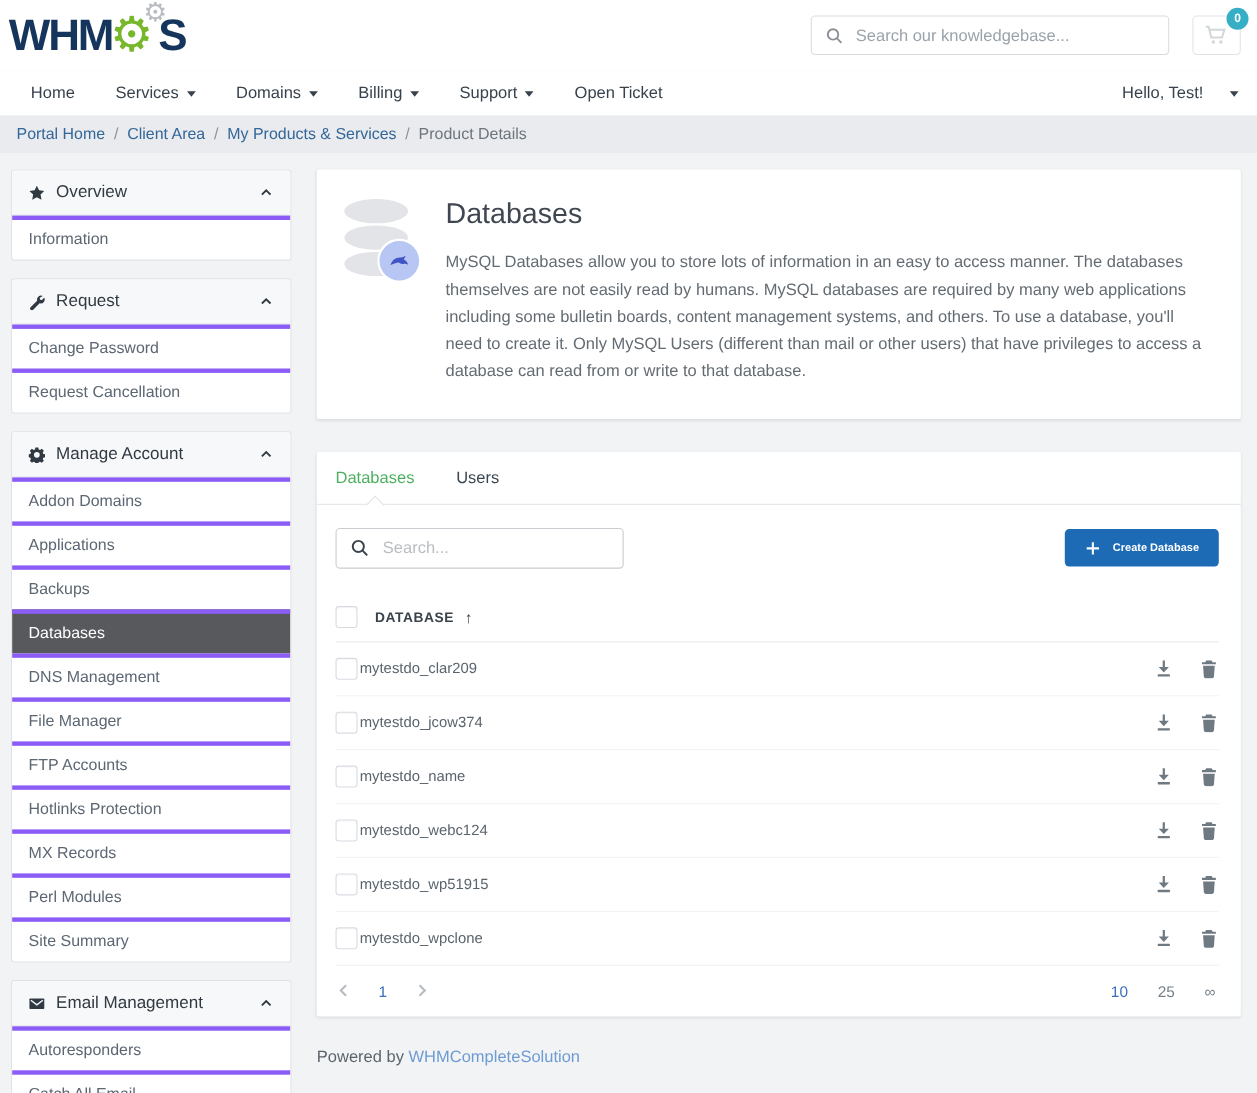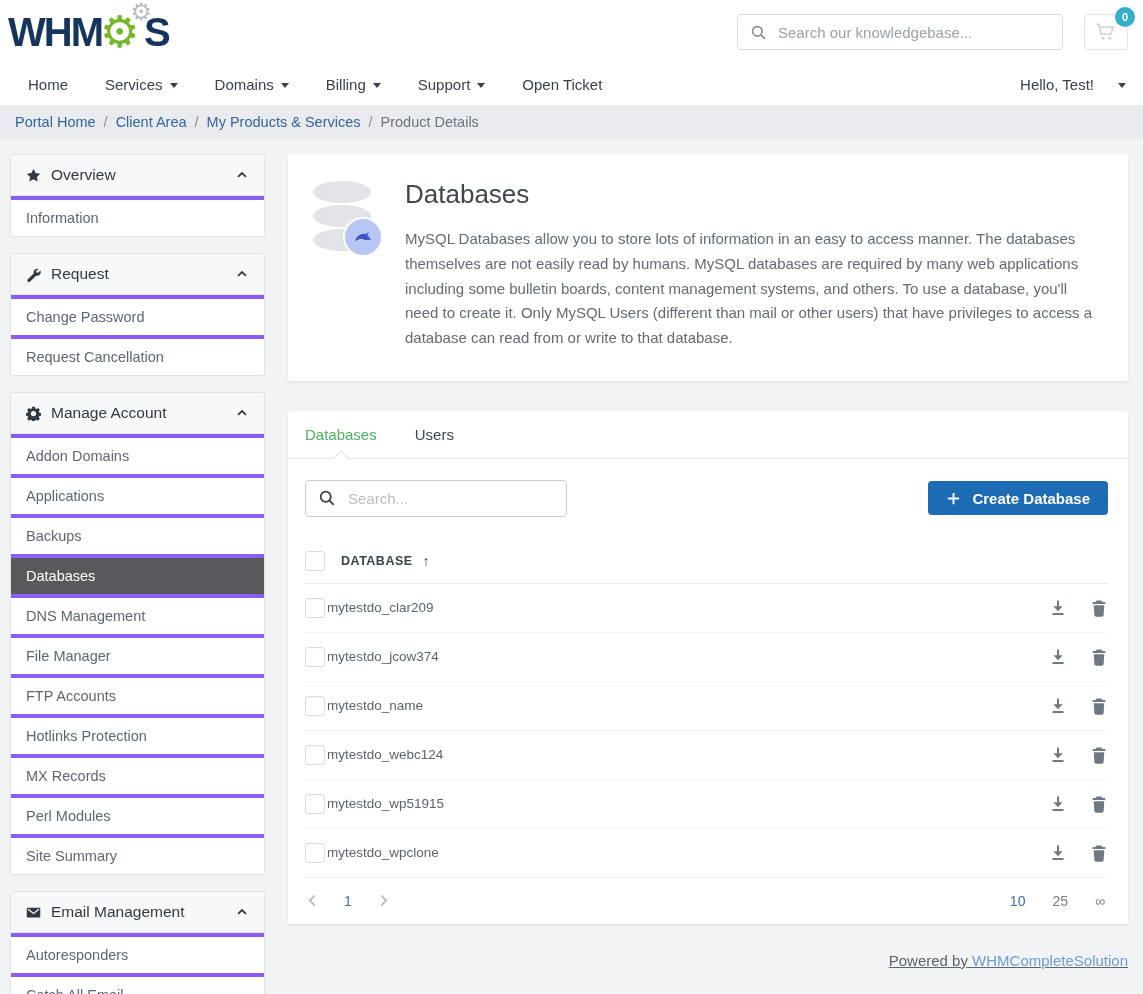--- a/index.html
+++ b/index.html
@@ -144,21 +144,21 @@
     color: #3a434c;
   }
   .table-search input {
     border: none; outline: none; flex: 1; font-size: 15px;
     font-family: inherit; color: #444;
   }
   .table-search input::placeholder { color: #b9bec4; }
   .create-btn {
     display: flex; align-items: center; gap: 11px;
     background: #1d6ab5; color: #fff; border: none; border-radius: 4px;
-    height: 34px; padding: 0 18px; font-size: 15px; font-weight: bold;
+    height: 34px; padding: 0 18px; font-size: 10px; font-weight: bold;
     font-family: inherit; cursor: pointer;
   }
   .create-btn svg { width: 15px; height: 15px; fill: #fff; }
   .dtable { padding: 0 20px 0 17px; }
   .thead {
     display: flex; align-items: center; gap: 16px;
     padding: 14px 0 12px; margin-top: 8px; border-bottom: 1px solid #e9ecef;
   }
   .col-label { font-size: 12.5px; font-weight: bold; letter-spacing: .5px; color: #3a434c; }
   .sort-arrow { font-size: 14px; color: #3a434c; margin-left: -6px; }
@@ -179,21 +179,21 @@
     display: flex; justify-content: space-between; align-items: center;
     padding: 15px 3px 15px 0;
   }
   .pag-left, .pag-right { display: flex; align-items: center; }
   .pchev { display: flex; cursor: pointer; color: #b6bcc2; }
   .pchev svg { width: 15px; height: 15px; }
   .page-num { margin: 0 24px; font-size: 14px; color: #3a6fba; cursor: pointer; }
   .psize { margin-left: 27px; font-size: 14px; color: #767f88; cursor: pointer; }
   .psize.active { color: #3a6fba; }
   
-  .page-footer { text-align: right; margin: 28px 0 20px; font-size: 15px; color: #5b646d; text-decoration: underline; }
+  .page-footer { text-align: left; margin: 28px 0 20px; font-size: 15px; color: #5b646d; }
   .page-footer a { color: #6d9bd3; text-decoration: none; cursor: pointer; }
 </style>
 </head>
 <body>
 
 <header class="site-header">
   <div class="logo">
     <span class="logo-text">WHM</span>
     <span class="gear-wrap">
       <span class="gear-big">⚙</span>

